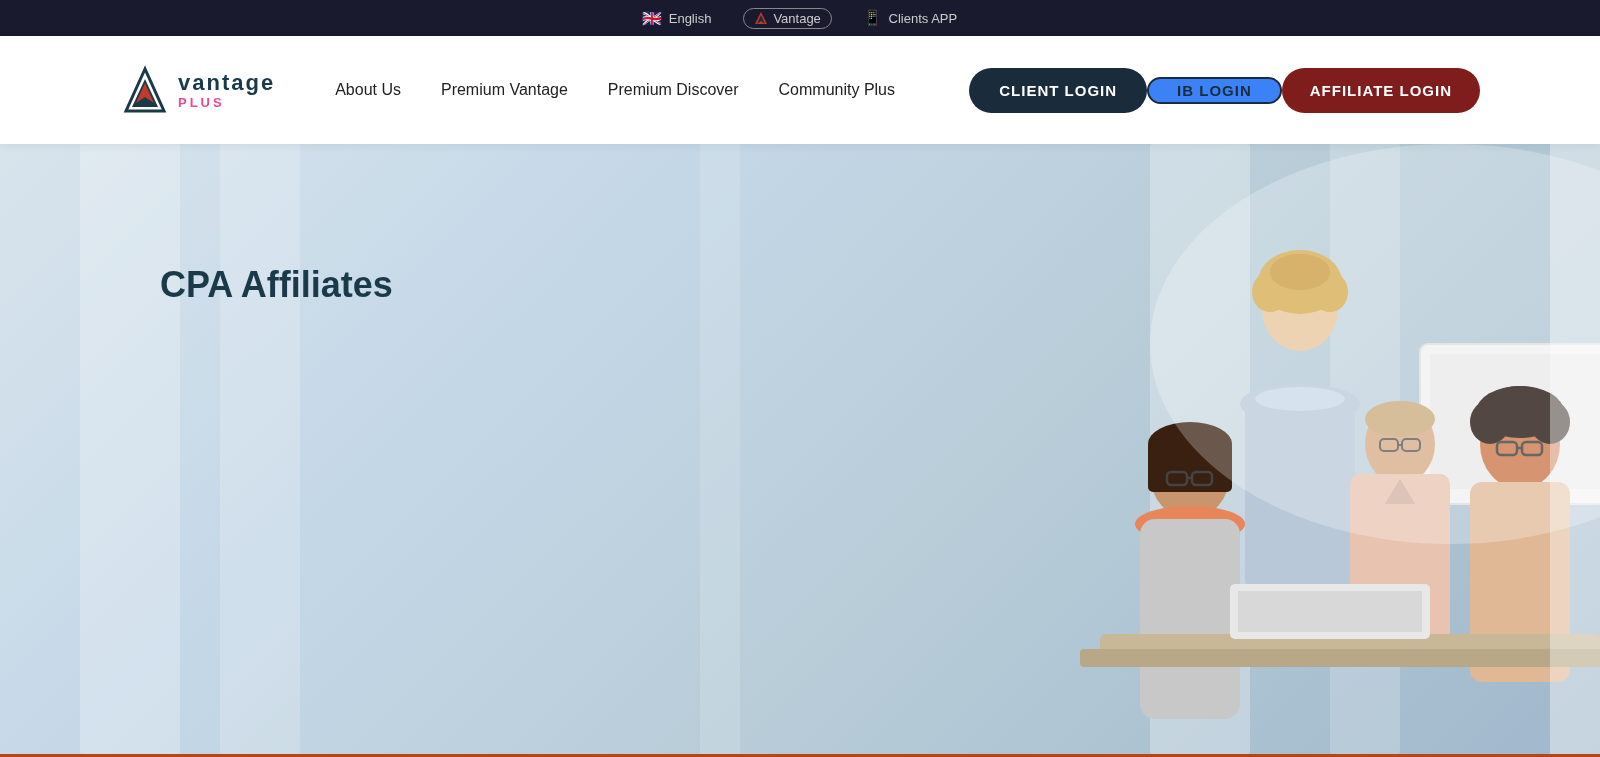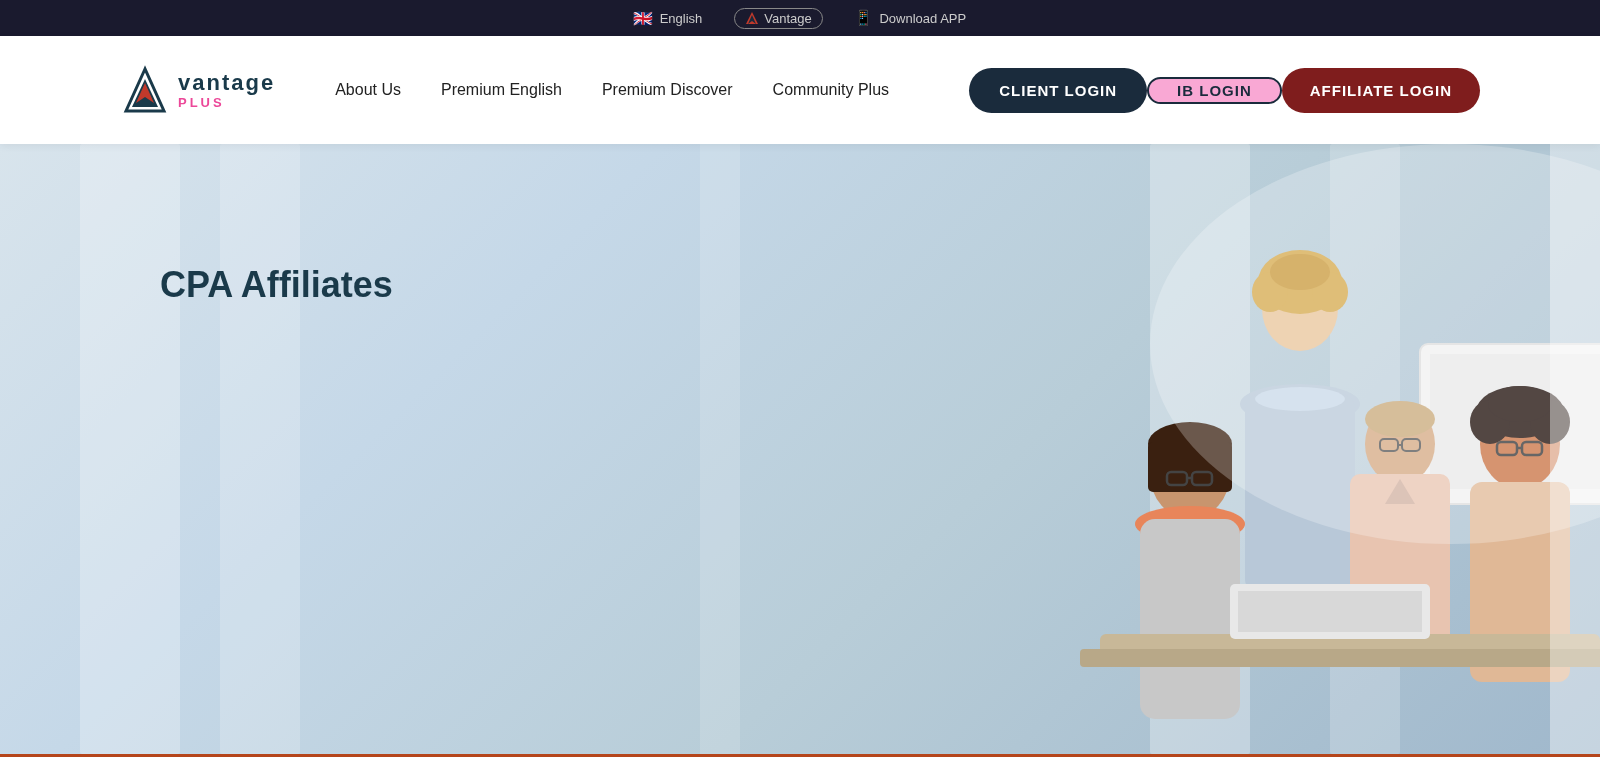--- a/index.html
+++ b/index.html
@@ -106,21 +106,21 @@
       border: none;
       border-radius: 30px;
       padding: 14px 30px;
       font-size: 15px;
       font-weight: 700;
       cursor: pointer;
       letter-spacing: 1px;
       white-space: nowrap;
     }
     .btn-ib-login {
-      background: #f9a8d4;
+      background: #3b82f6;
       color: #1a2b3c;
       border: 2px solid #1a2b3c;
       border-radius: 30px;
       padding: 3px 28px;
       font-size: 15px;
       font-weight: 700;
       cursor: pointer;
       letter-spacing: 1px;
       white-space: nowrap;
     }
@@ -210,40 +210,40 @@
   </div>
   <div class="topbar-vantage-badge">
     <svg width="14" height="14" viewBox="0 0 14 14">
       <polygon points="7,1 1,13 13,13" fill="#c0392b"></polygon>
       <polygon points="7,4 3,13 7,10 11,13" fill="#1a2b3c"></polygon>
     </svg>
     <span>Vantage</span>
   </div>
   <div class="topbar-item">
     <span style="font-size:15px;">📱</span>
-    <span>Download APP</span>
+    <span>Clients APP</span>
   </div>
 </div>
 
 <nav class="navbar">
   <div class="logo-wrap">
     <svg class="logo-icon" viewBox="0 0 50 50">
       <polygon points="25,4 6,46 44,46" fill="none" stroke="#1a3a4a" stroke-width="3"></polygon>
       <polygon points="25,14 12,42 38,42" fill="#1a3a4a"></polygon>
       <polygon points="25,18 16,38 25,32 34,38" fill="#c0392b"></polygon>
     </svg>
     <div class="logo-text">
       <span class="vantage" style="text-transform:lowercase; letter-spacing:2px;">vantage</span>
       <span class="plus">PLUS</span>
     </div>
   </div>
 
   <div class="nav-links">
     <a class="nav-link">About Us</a>
-    <a class="nav-link">Premium English</a>
+    <a class="nav-link">Premium Vantage</a>
     <a class="nav-link">Premium Discover</a>
     <a class="nav-link">Community Plus</a>
   </div>
 
   <div class="nav-buttons">
     <button class="btn-client-login">CLIENT LOGIN</button>
     <button class="btn-ib-login">IB LOGIN</button>
     <button class="btn-affiliate-login">AFFILIATE LOGIN</button>
   </div>
 </nav>

